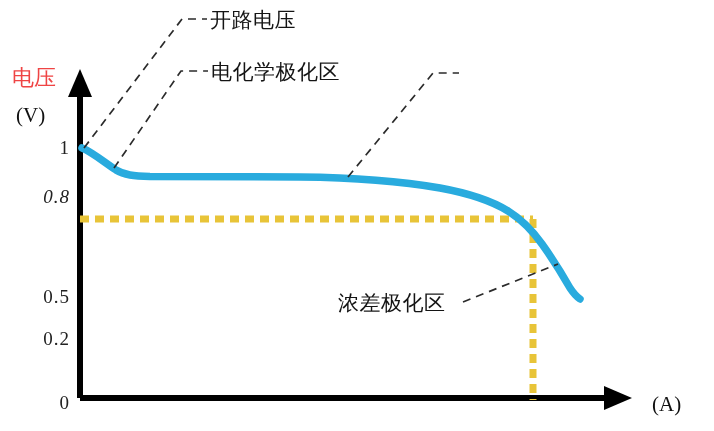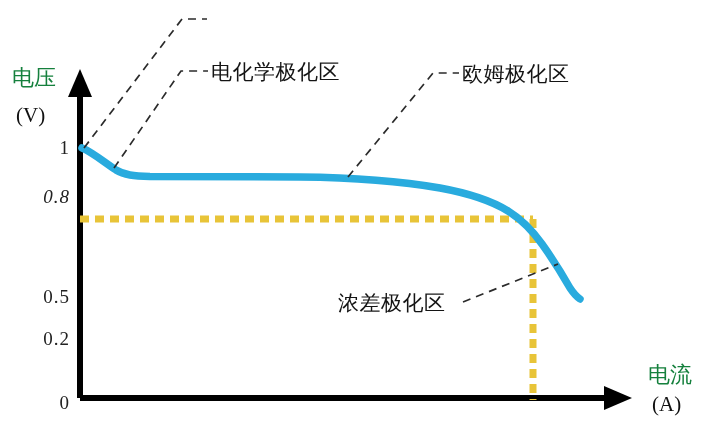--- a/index.html
+++ b/index.html
@@ -29,21 +29,21 @@
     font-family: "Liberation Serif", "DejaVu Serif", serif;
   }
   .tick-label {
     font-size: 19px;
     letter-spacing: 1px;
     color: #222222;
     text-align: right;
   }
   .axis-title {
     font-size: 22px;
-    color: #15803d;
+    color: #ef4444;
     font-weight: 500;
   }
   .axis-unit {
     font-size: 21px;
     color: #111111;
   }
   .region-label {
     font-size: 21px;
     color: #141414;
     font-weight: 500;
@@ -93,29 +93,28 @@
 
       <path d="M 348,177 L 433,73 L 459,73"></path>
 
       <path d="M 463,302 L 558,264"></path>
     </g>
   </svg>
 
   <div class="lbl axis-title" style="left:12px; top:63px;">电压</div>
   <div class="lbl axis-unit" style="left:16px; top:103px;">(V)</div>
 
-  <div class="lbl axis-title" style="left:648px; top:360px;">电流</div>
   <div class="lbl axis-unit" style="left:652px; top:392px;">(A)</div>
 
   <div class="lbl tick-label" style="left:30px; top:137px; width:40px;">1</div>
   <div class="lbl tick-label" style="left:12px; top:186px; width:58px;font-style:italic;">0.8</div>
   <div class="lbl tick-label" style="left:12px; top:286px; width:58px;">0.5</div>
   <div class="lbl tick-label" style="left:12px; top:328px; width:58px;">0.2</div>
   <div class="lbl tick-label" style="left:30px; top:392px; width:40px;">0</div>
 
+  <div class="lbl region-label" style="left:210px; top:6px;">开路电压</div>
 
   <div class="lbl region-label" style="left:211px; top:58px;">电化学极化区</div>
 
-  <div class="lbl region-label" style="left:462px; top:60px;">欧姆极化区</div>
 
   <div class="lbl region-label" style="left:338px; top:289px;">浓差极化区</div>
 
 </div>
 
 </body></html>

